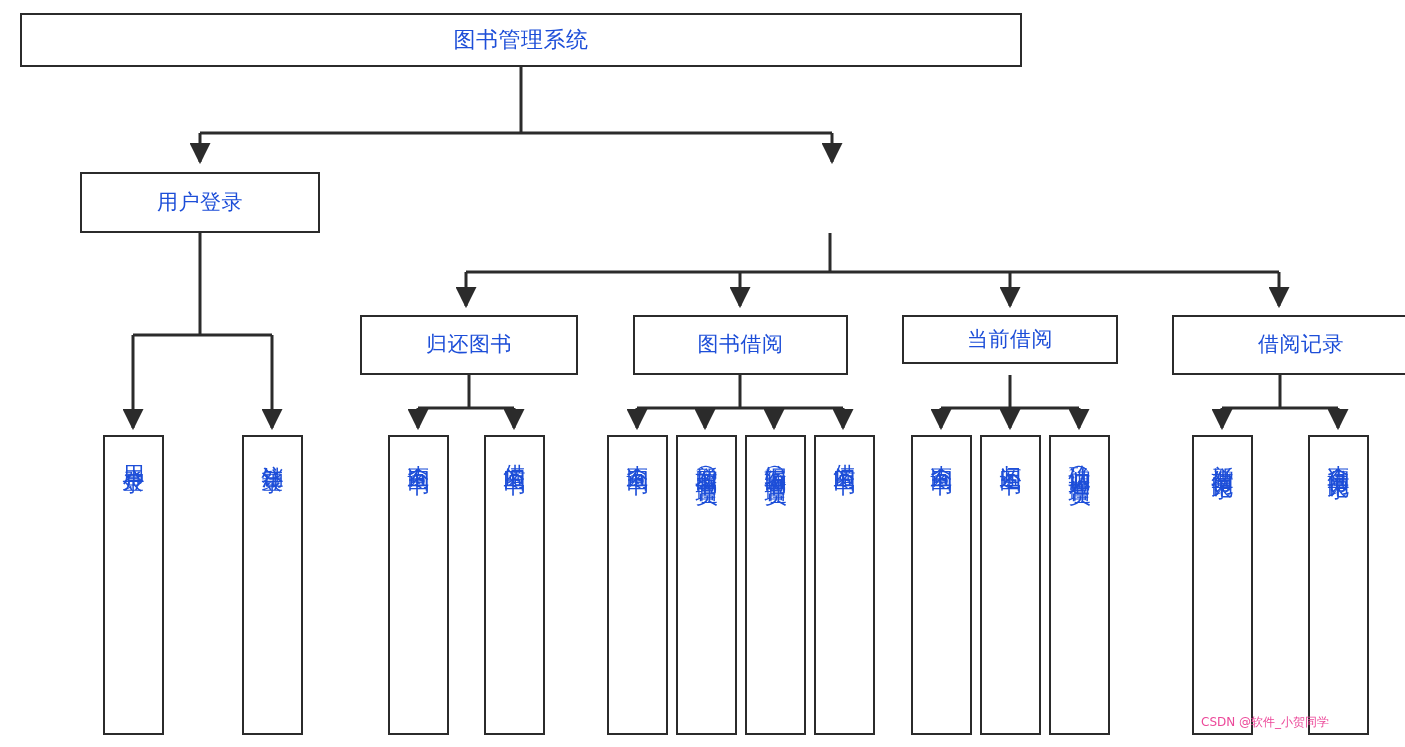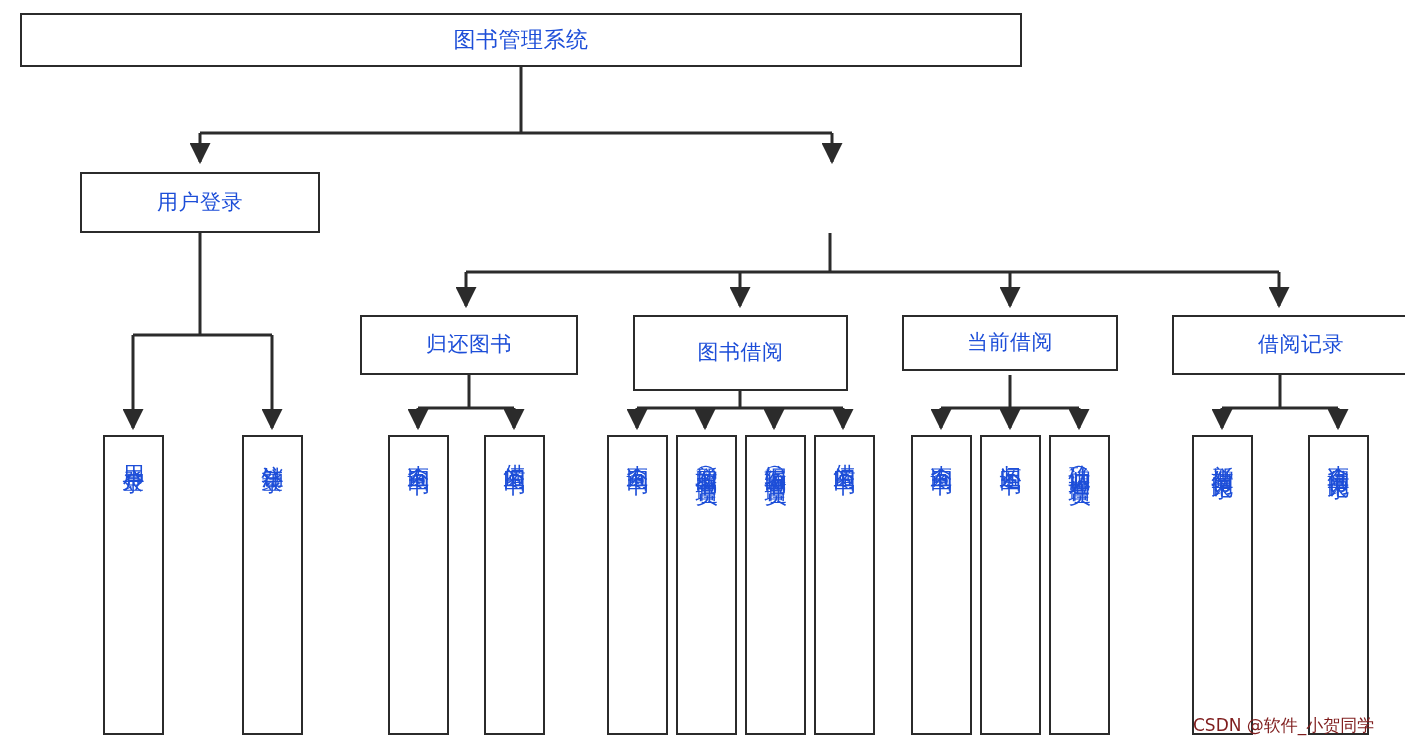--- a/index.html
+++ b/index.html
@@ -62,25 +62,26 @@
     font-size: 22px;
     line-height: 1.28;
     letter-spacing: 3px;
     max-height: 286px;
     text-align: left;
   }
   .watermark {
     position: absolute;
     left: 1193px;
     top: 714px;
-    font-size: 17px;
-    color: #7f1d1d;
+    font-size: 12px;
+    color: #ec4899;
     white-space: nowrap;
     z-index: 5;
     font-family: "DejaVu Sans", "Liberation Sans", sans-serif;
+    padding-left: 8px;
   }
 </style>
 </head>
 <body>
 
 <div id="canvas">
 
   <svg id="edges" viewBox="0 0 1405 747" width="1405" height="747" xmlns="http://www.w3.org/2000/svg">
     <defs>
       <marker id="arrow" viewBox="0 0 10 10" refX="9" refY="5" markerWidth="7" markerHeight="7" orient="auto-start-reverse">
@@ -137,25 +138,25 @@
 
   <div class="node h" style="left:80px; top:172px; width:240px; height:61px;">
     <span class="node-label">用户登录</span>
   </div>
 
 
   <div class="node h" style="left:360px; top:315px; width:218px; height:60px;">
     <span class="node-label">归还图书</span>
   </div>
 
-  <div class="node h" style="left:633px; top:315px; width:215px; height:76px;">
+  <div class="node h" style="left:633px; top:315px; width:215px; height:60px;">
     <span class="node-label">图书借阅</span>
   </div>
 
-  <div class="node h" style="left:902px; top:315px; width:216px; height:56px;">
+  <div class="node h" style="left:902px; top:315px; width:216px; height:49px;">
     <span class="node-label">当前借阅</span>
   </div>
 
   <div class="node h" style="left:1172px; top:315px; width:258px; height:60px;">
     <span class="node-label">借阅记录</span>
   </div>
 
   <div class="node v" style="left:103px; top:435px; width:61px; height:300px;">
     <span class="node-label">用户登录</span>
   </div>

